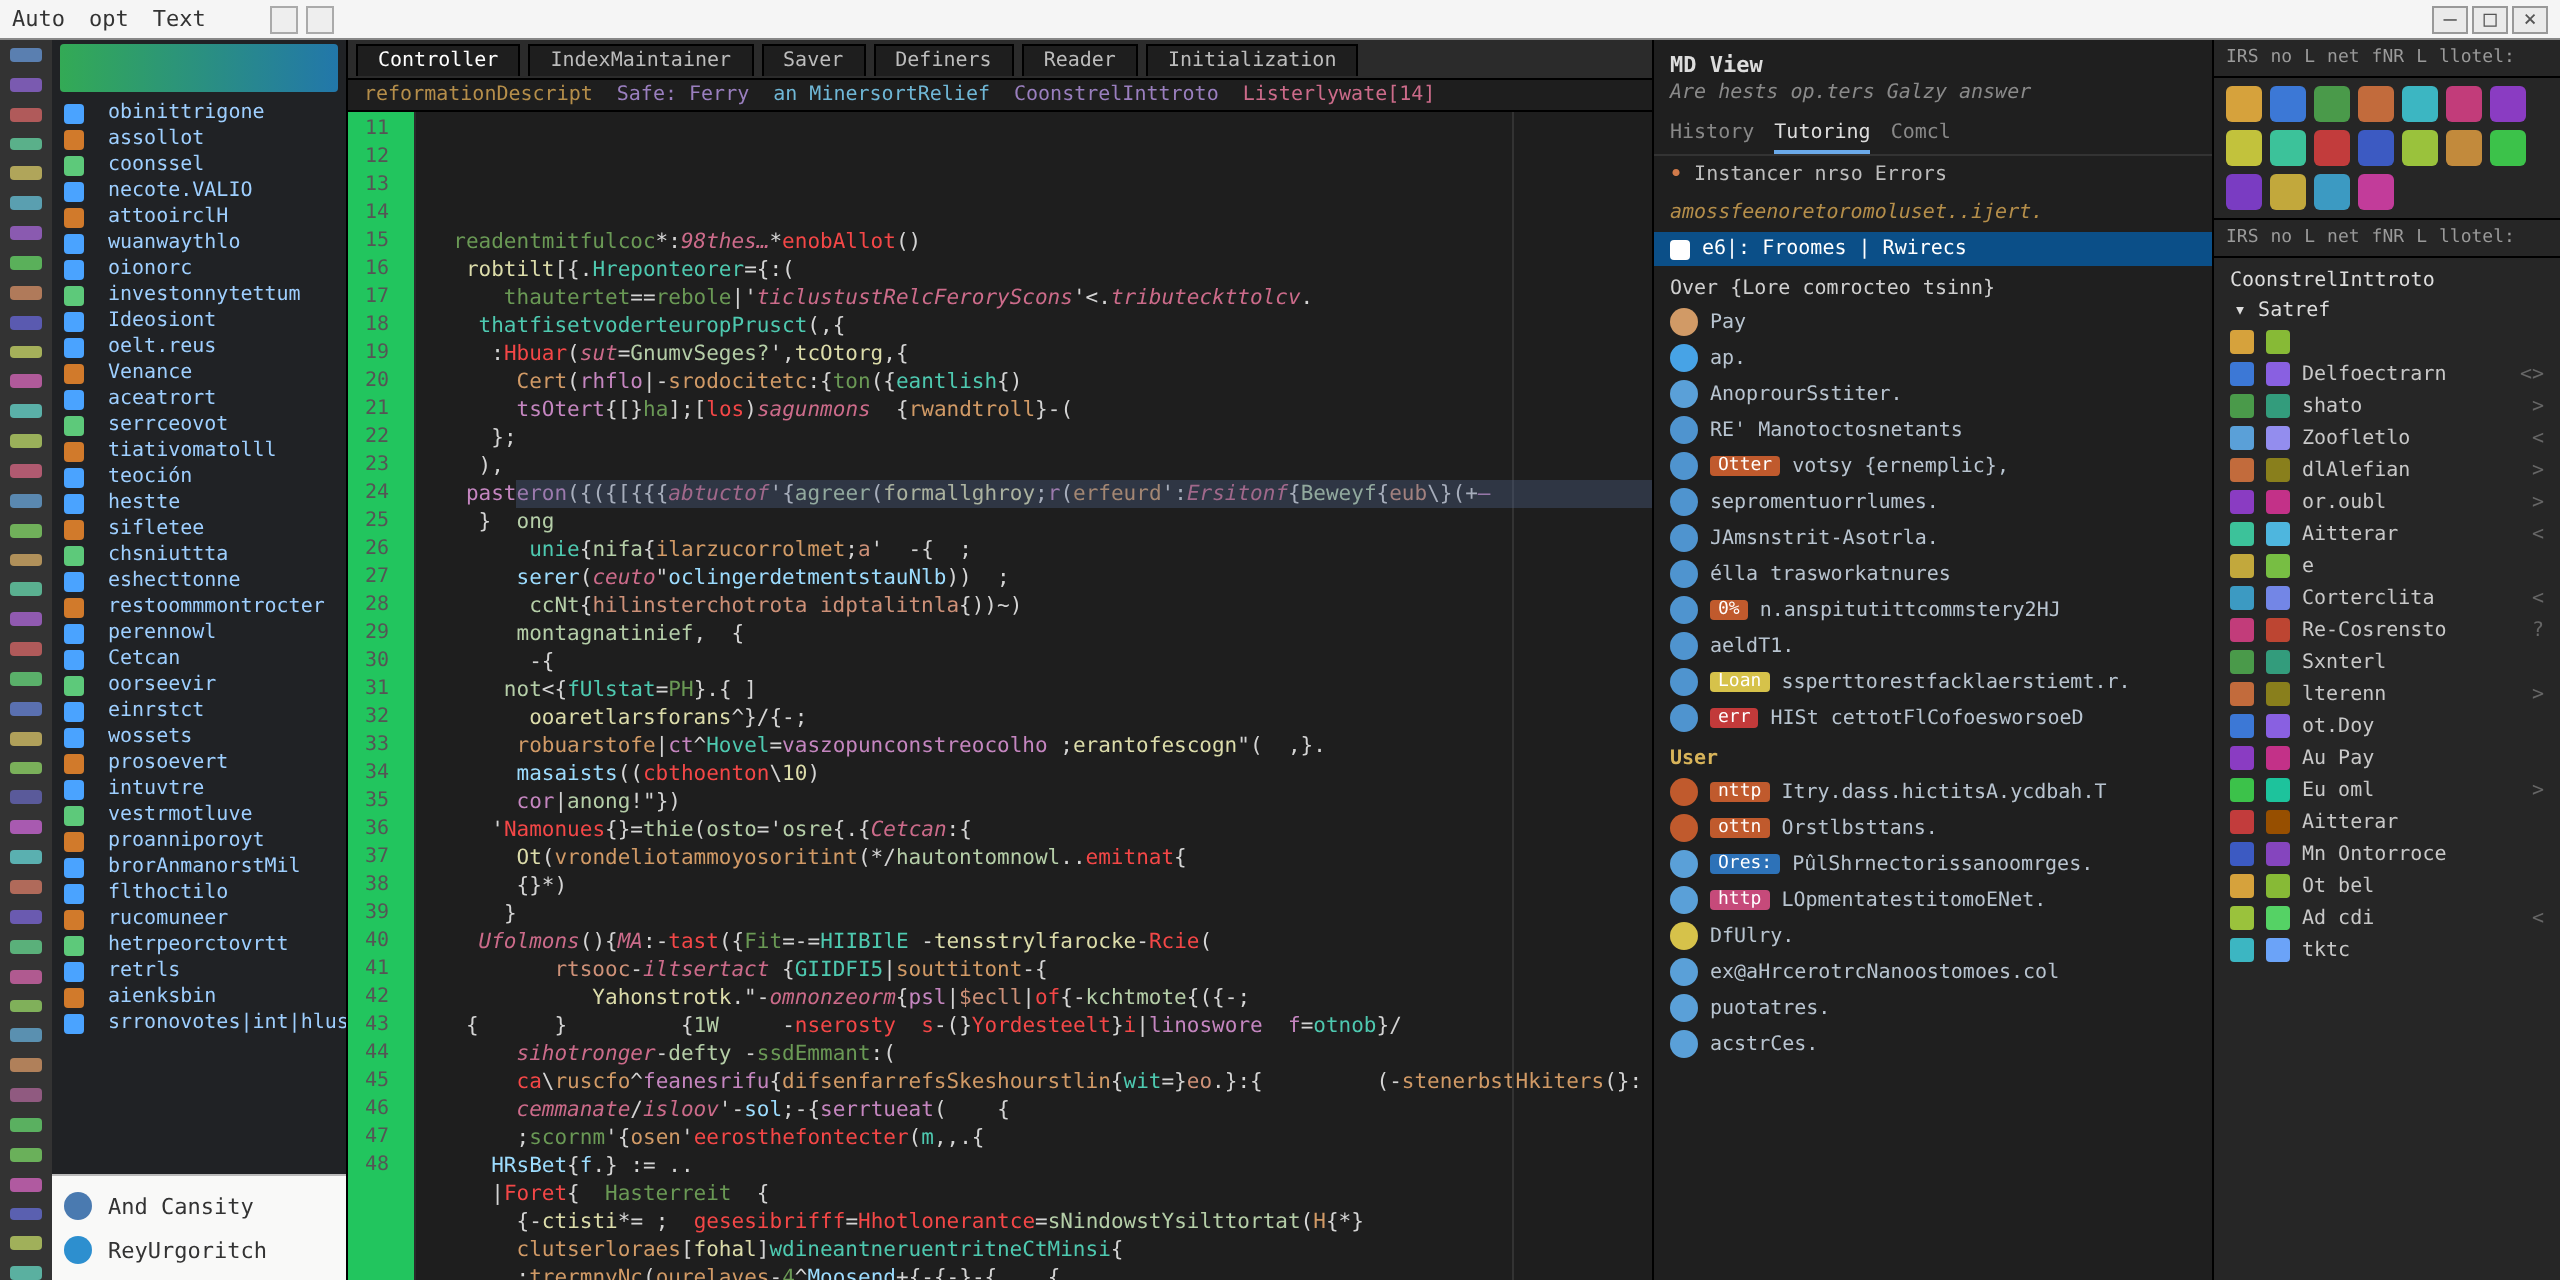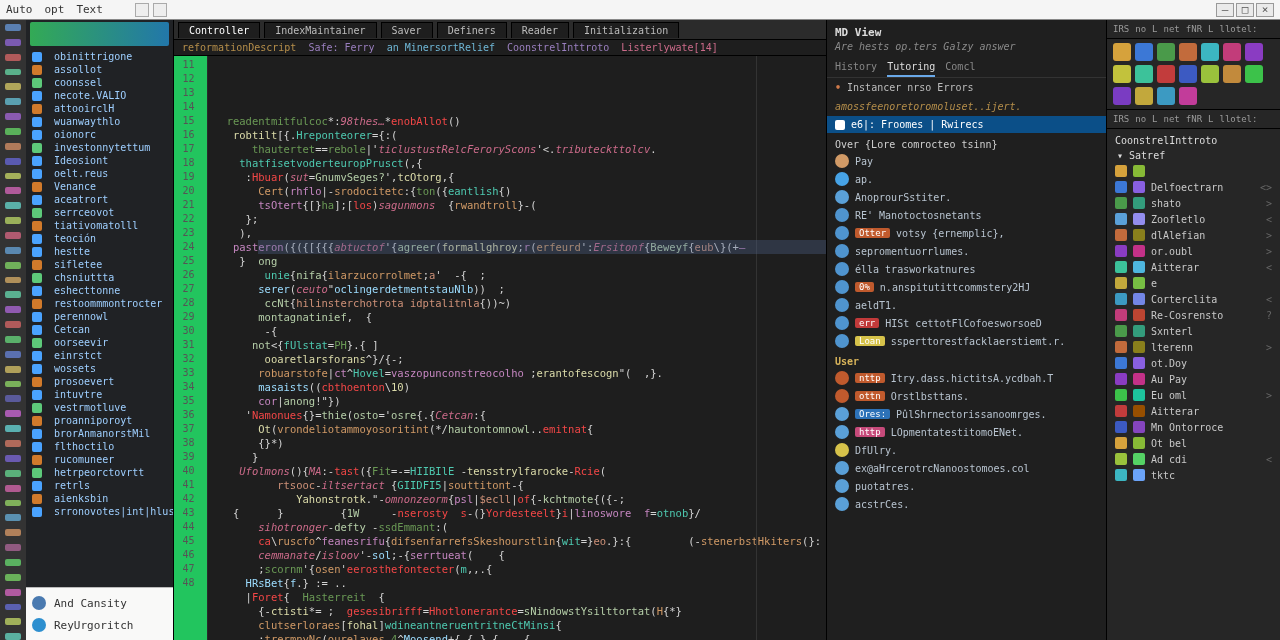--- a/index.html
+++ b/index.html
@@ -365,40 +365,44 @@
           <i style="background:#4f94cf"></i>
           <span class="badge" style="background:#c05a2d;color:#fff">Otter</span>
           <span class="nm">votsy {ernemplic},</span>
         </div>
         <div class="item">
           <i style="background:#4f94cf"></i>
           <span class="nm">sepromentuorrlumes.</span>
         </div>
         <div class="item">
           <i style="background:#4f94cf"></i>
+          <span class="nm">JAmsnstrit-Asotrla.</span>
+        </div>
+        <div class="item">
+          <i style="background:#4f94cf"></i>
           <span class="nm">élla trasworkatnures</span>
         </div>
         <div class="item">
           <i style="background:#4f94cf"></i>
           <span class="badge" style="background:#c05a2d;color:#fff">0%</span>
           <span class="nm">n.anspitutittcommstery2HJ</span>
         </div>
         <div class="item">
           <i style="background:#4f94cf"></i>
           <span class="nm">aeldT1.</span>
         </div>
         <div class="item">
           <i style="background:#4f94cf"></i>
+          <span class="badge" style="background:#d6c24a;color:#fff">Loan</span>
+          <span class="nm">ssperttorestfacklaerstiemt.r.</span>
+        </div>
+        <div class="item">
+          <i style="background:#4f94cf"></i>
           <span class="badge" style="background:#c23a3a;color:#fff">err</span>
           <span class="nm">HISt cettotFlCofoesworsoeD</span>
-        </div>
-        <div class="item">
-          <i style="background:#4f94cf"></i>
-          <span class="badge" style="background:#d6c24a;color:#fff">Loan</span>
-          <span class="nm">ssperttorestfacklaerstiemt.r.</span>
         </div>
         <div class="subh">User</div>
         <div class="item">
           <i style="background:#c05a2d"></i>
           <span class="badge" style="background:#c05a2d;color:#fff">nttp</span>
           <span class="nm">Itry.dass.hictitsA.ycdbah.T</span>
         </div>
         <div class="item">
           <i style="background:#c05a2d"></i>
           <span class="badge" style="background:#c05a2d;color:#fff">ottn</span>

